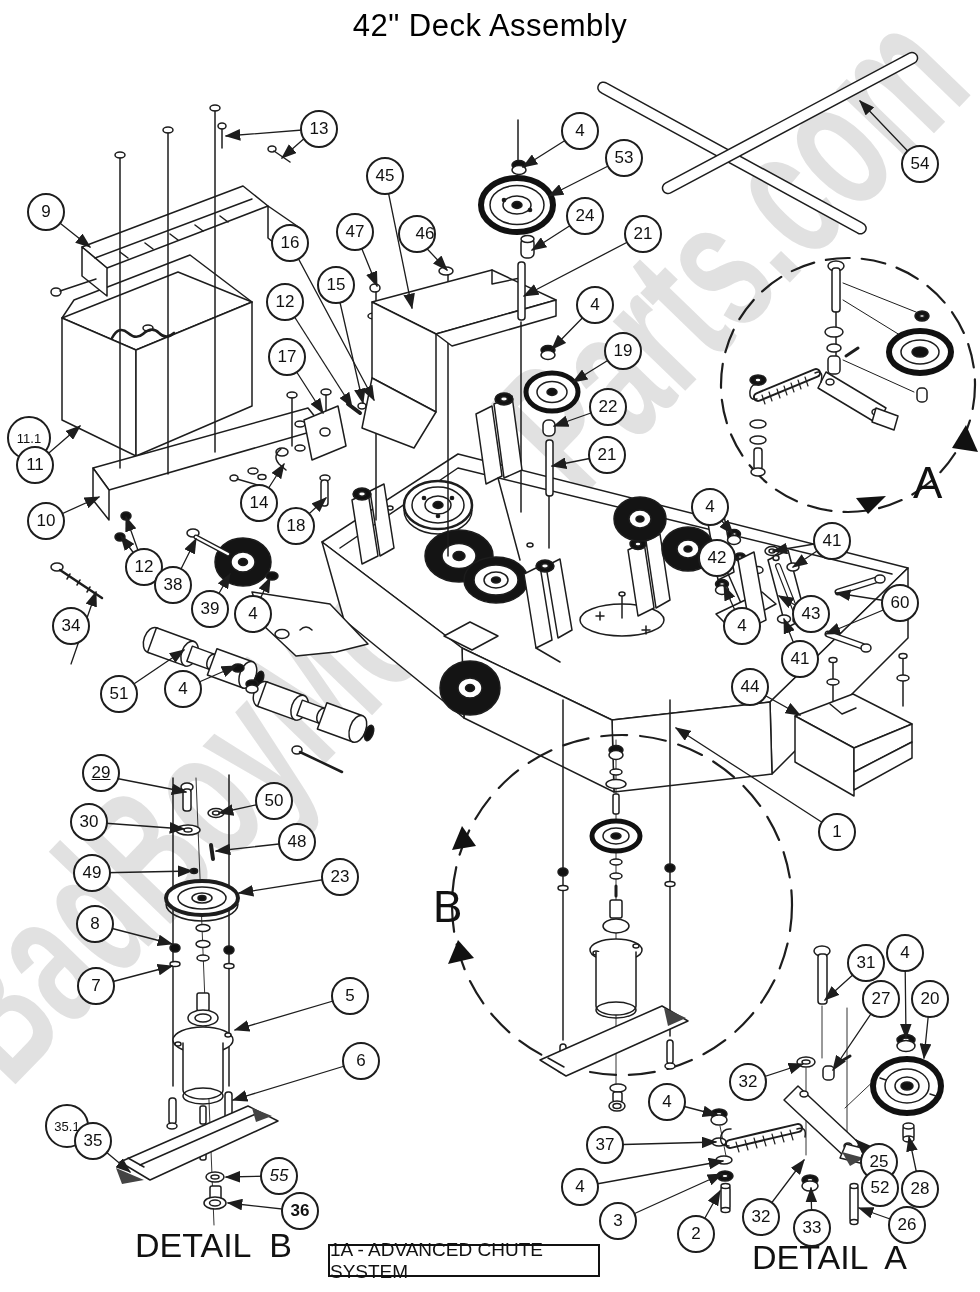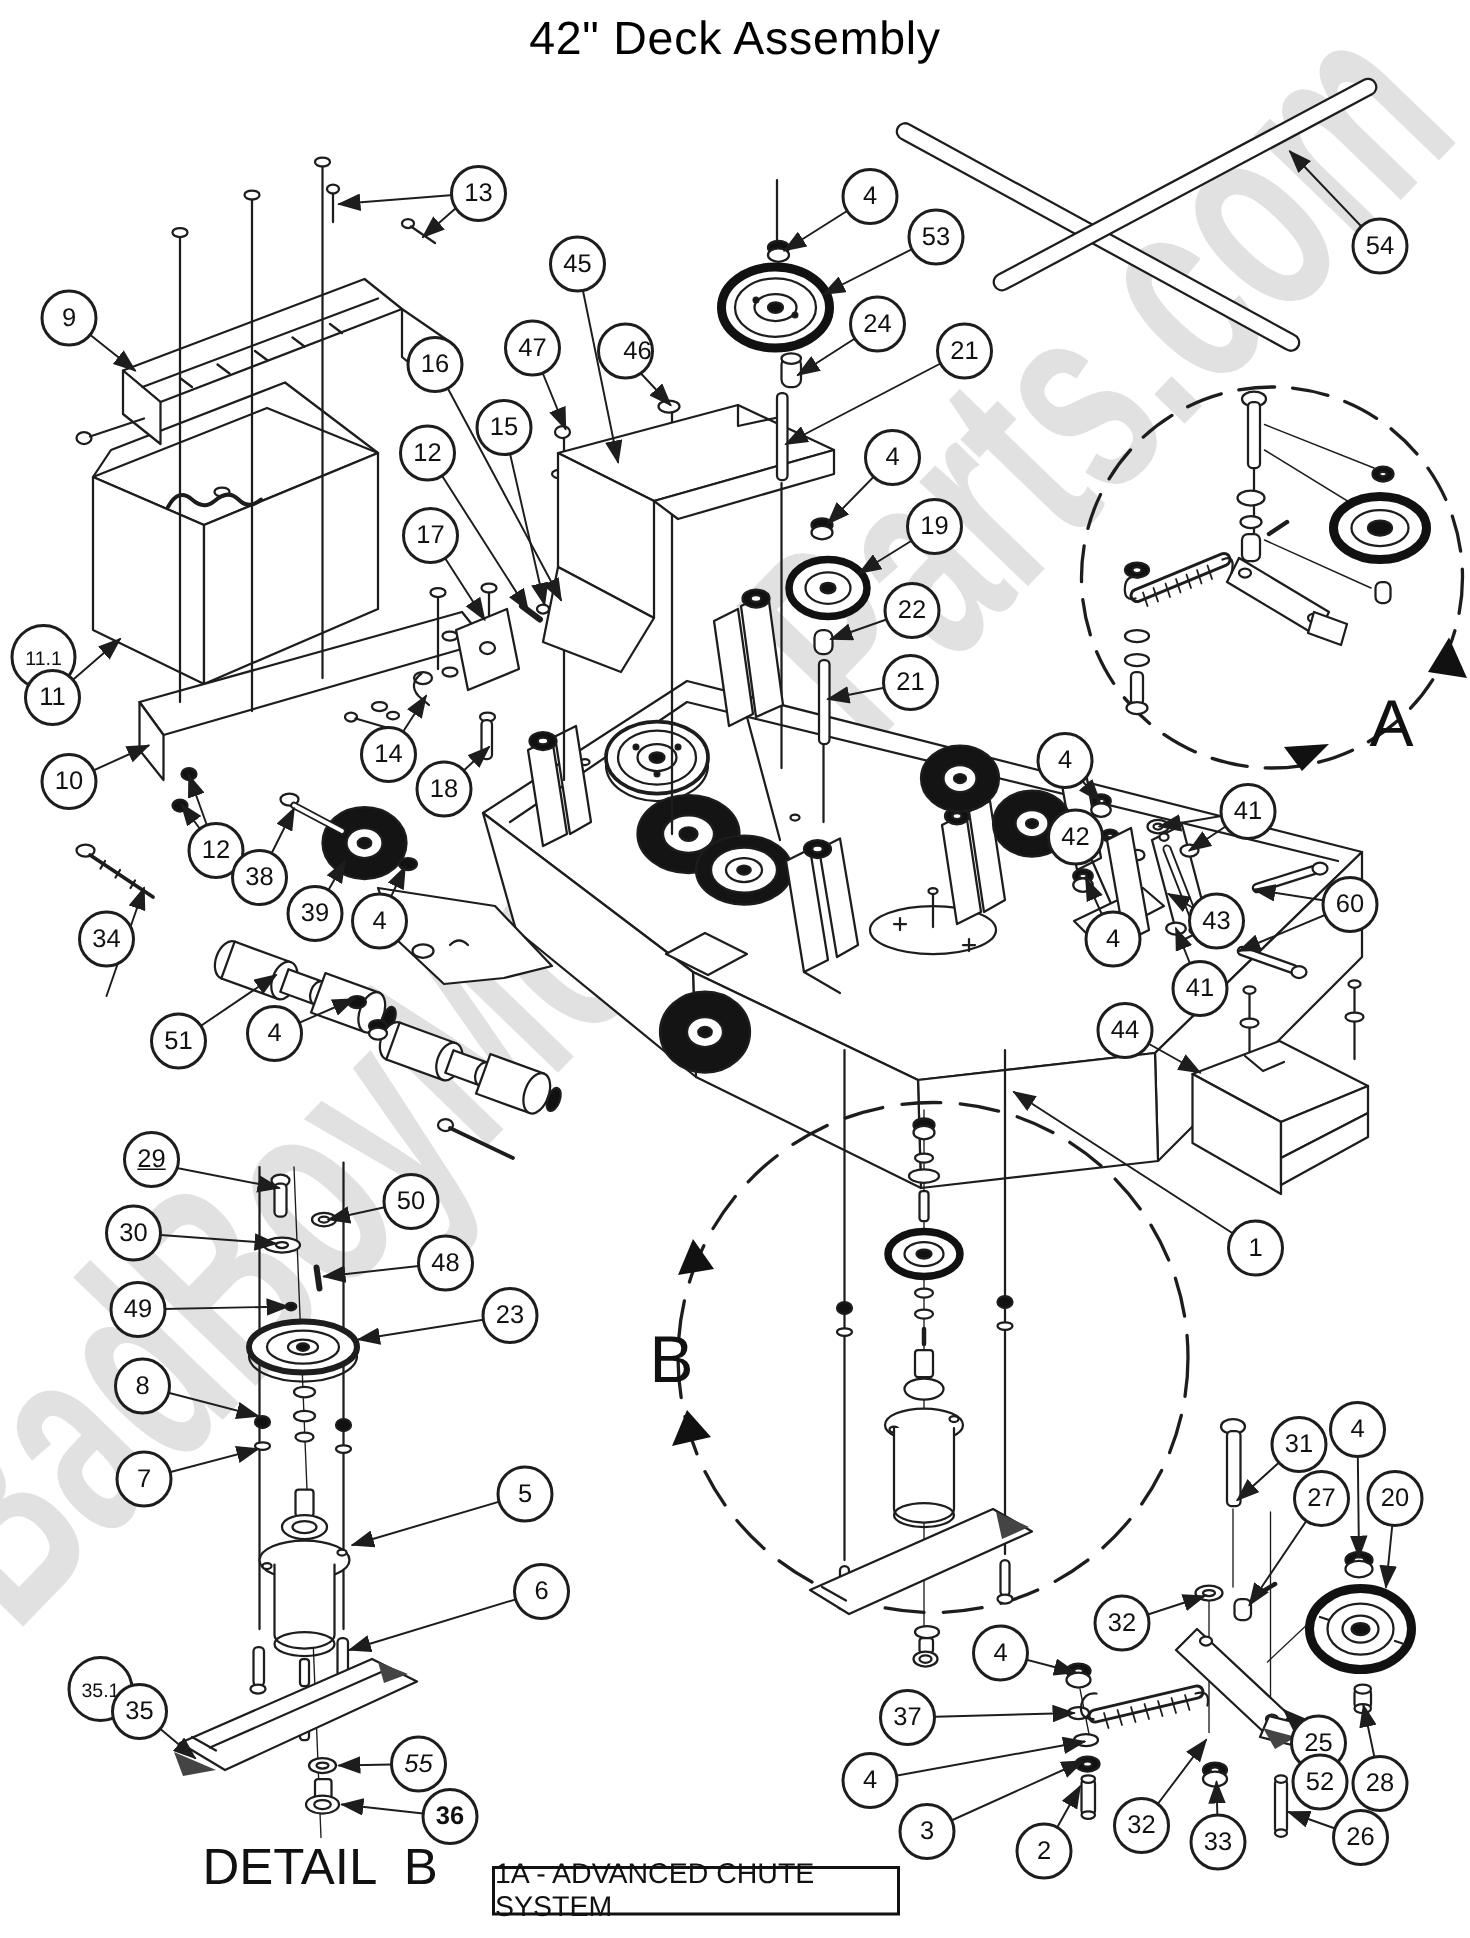--- a/index.html
+++ b/index.html
@@ -534,20 +534,21 @@
         </g>
   </g>
 </svg>
 
 <div id="title">42" Deck Assembly</div>
 
 <div class="letter-label" style="left:433px;top:882px">B</div>
 <div class="letter-label" style="left:913px;top:458px">A</div>
 
 <div class="detail-label" style="left:135px;top:1226px">DETAIL  B</div>
+<div class="detail-label" style="left:752px;top:1238px">DETAIL  A</div>
 
 <div id="chute-note">1A - ADVANCED CHUTE SYSTEM</div>
 
 <div id="callouts">
       <div class="callout" style="left: 300px; top: 110px; height: 38px; width: 38px;">13</div>
       <div class="callout" style="left: 27px; top: 193px; height: 38px; width: 38px;">9</div>
       <div class="callout" style="left: 366px; top: 157px; height: 38px; width: 38px;">45</div>
       <div class="callout" style="left: 336px; top: 213px; height: 38px; width: 38px;">47</div>
       <div class="callout" style="left: 398px; top: 215px; height: 38px; width: 38px; padding-left: 16px;">46</div>
       <div class="callout" style="left: 271px; top: 224px; height: 38px; width: 38px;">16</div>

